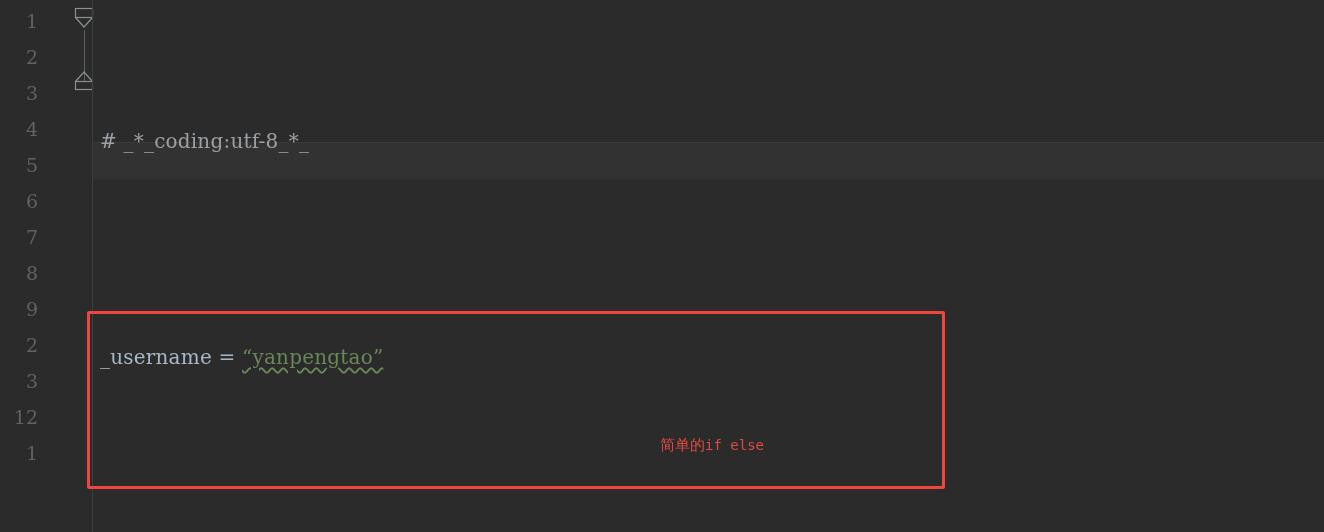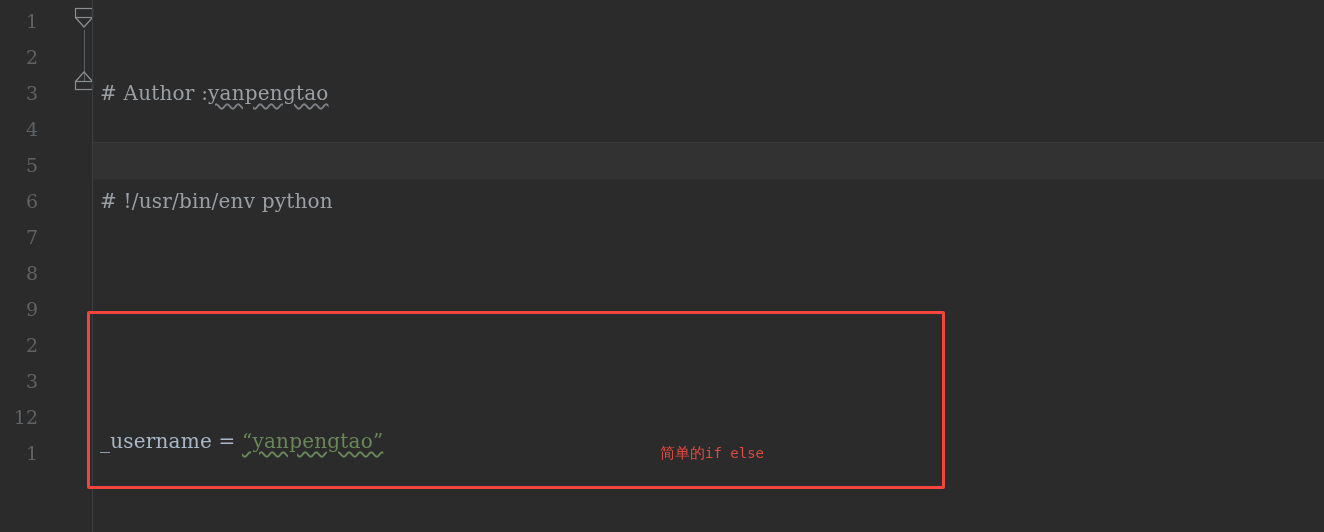--- a/index.html
+++ b/index.html
@@ -131,21 +131,20 @@
   }
   .annotation {
     position: absolute;
     left: 660px;
     top: 436px;
     z-index: 6;
     color: #e04a41;
     font-size: 15px;
     font-family: "DejaVu Sans", "Liberation Sans", sans-serif;
     white-space: pre;
-    margin-top: 8px;
   }
   .annotation .mono {
     font-family: "DejaVu Sans Mono", "Liberation Mono", monospace;
     font-size: 14px;
   }
 </style>
 </head>
 <body>
 
 <div id="editor">
@@ -182,24 +181,23 @@
           <path d="M2.5 11.5 L11 2 L19.5 11.5" fill="none" stroke="#8a8f93" stroke-width="1.2"></path>
           <rect x="2.5" y="11.5" width="17" height="8" fill="none" stroke="#8a8f93" stroke-width="1.2"></rect>
         </svg>
       </div>
     </div>
   </div>
   <div class="gutter-sep"></div>
 
   <div class="code">
 
-    <div class="line"><span class="cmt">#</span><span class="cmt"> Author :</span><span class="cmt typo-grey">yanpengtao</span></div>
-
-    <div class="line"><span class="cmt">#</span><span class="cmt"> !/usr/bin/env python</span></div>
-
+
+
+    <div class="line"><span class="cmt">#</span><span class="cmt"> _*_coding:utf-8_*_</span></div>
 
     <div class="line">&nbsp;</div>
 
     <div class="line"><span class="plain">_username</span><span class="punc"> = </span><span class="str typo">“yanpengtao”</span></div>
 
     
 
     
 
     

